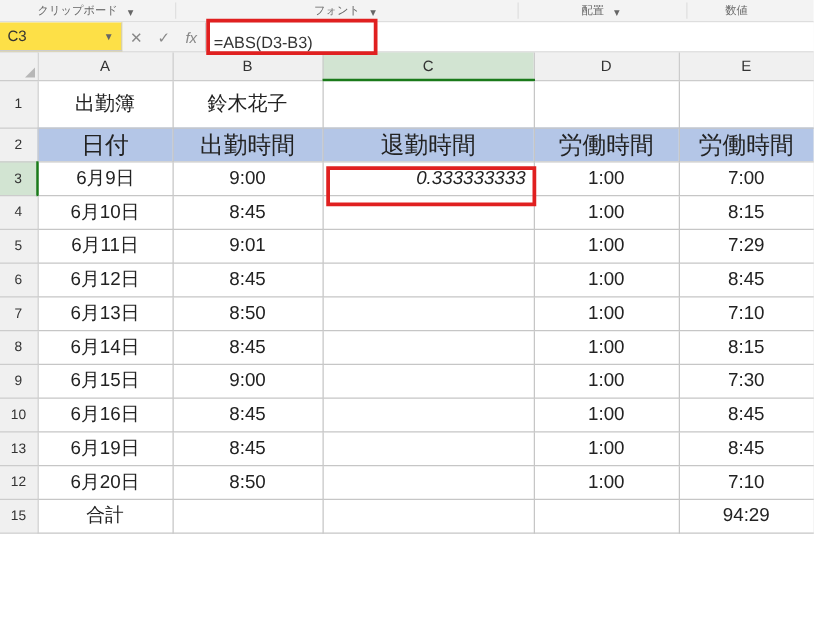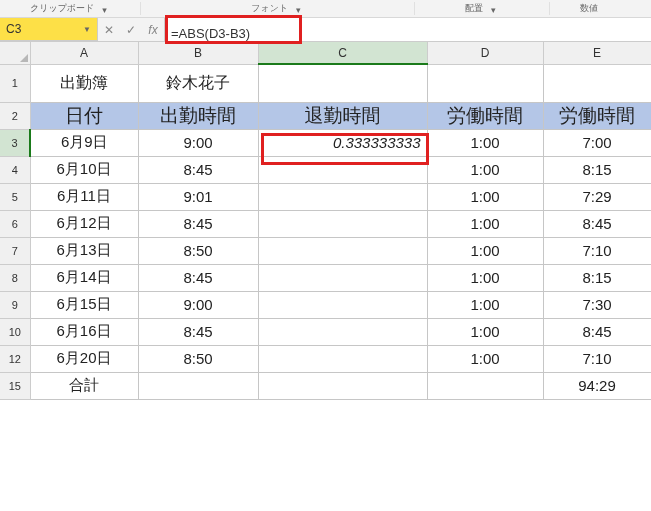--- a/index.html
+++ b/index.html
@@ -217,20 +217,28 @@
       </tr>
       <tr class="body">
         <td class="row-h">10</td>
         <td class="cell">6月16日</td>
         <td class="cell">8:45</td>
         <td class="cell"></td>
         <td class="cell">1:00</td>
         <td class="cell">8:45</td>
       </tr>
       <tr class="body">
+        <td class="row-h">13</td>
+        <td class="cell">6月19日</td>
+        <td class="cell">8:45</td>
+        <td class="cell"></td>
+        <td class="cell">1:00</td>
+        <td class="cell">8:45</td>
+      </tr>
+      <tr class="body">
         <td class="row-h">12</td>
         <td class="cell">6月20日</td>
         <td class="cell">8:50</td>
         <td class="cell"></td>
         <td class="cell">1:00</td>
         <td class="cell">7:10</td>
       </tr>
       <tr class="body">
         <td class="row-h">15</td>
         <td class="cell">合計</td>

